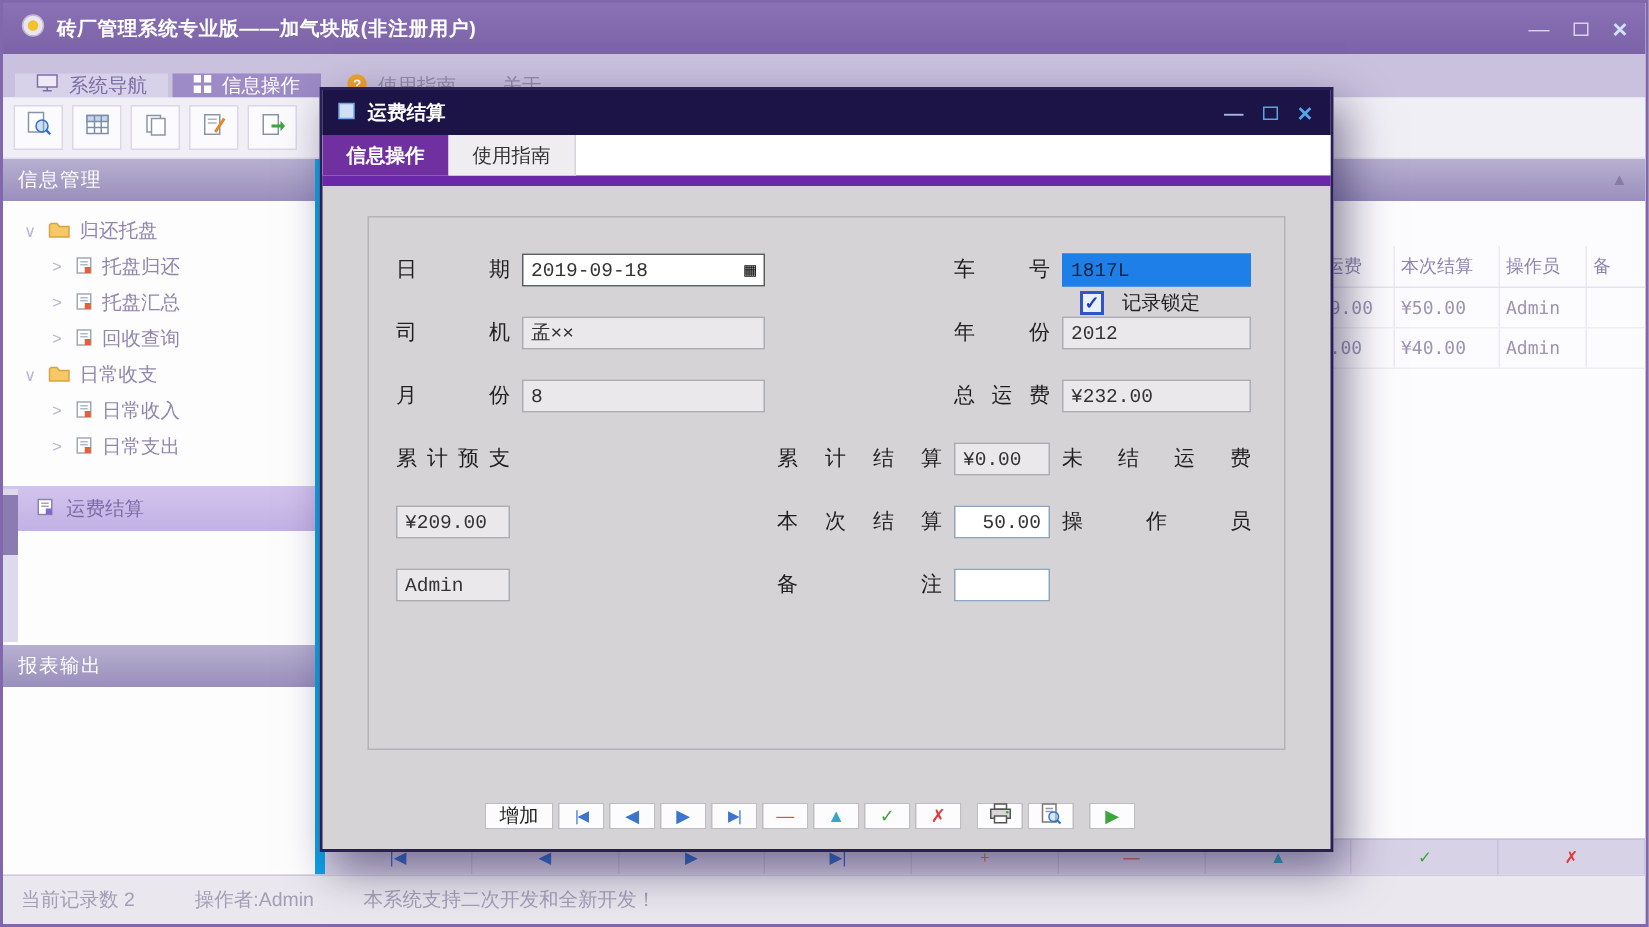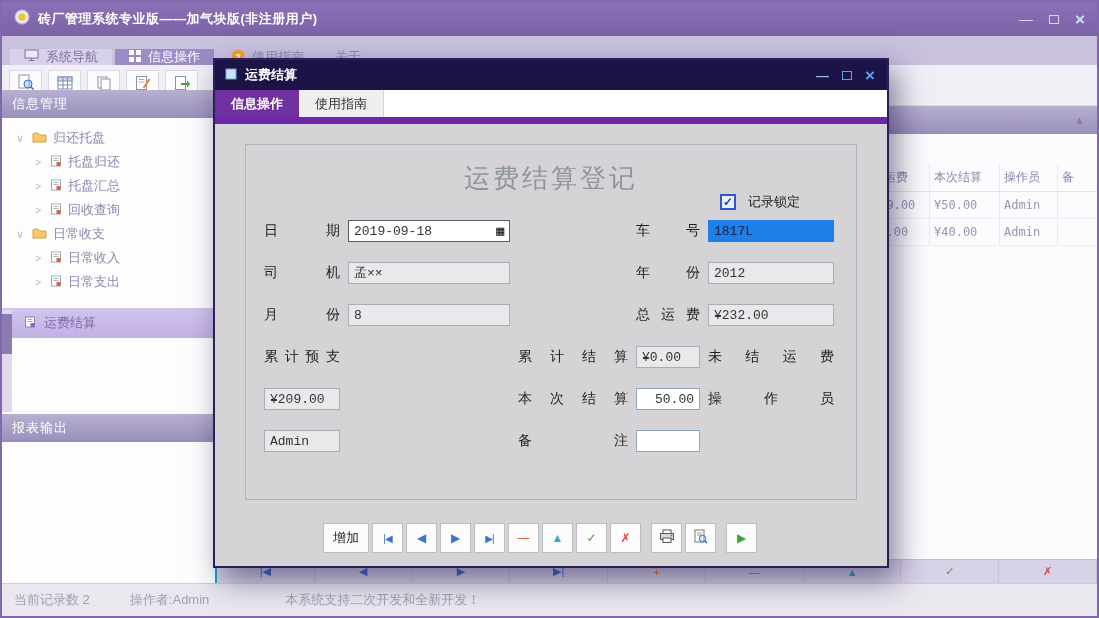--- a/index.html
+++ b/index.html
@@ -18,21 +18,21 @@
   .tabbar{position:absolute;left:0;top:34px;right:0;height:29px;background:#C9C1DE;display:flex;align-items:flex-end;padding-left:8px;gap:3px}
   .tab{height:16px;display:flex;align-items:center;gap:7px;padding:0 14px;font-size:13px;color:#938BA8;white-space:nowrap}
   .tab.first{background:#D7D1E9;color:#7C6FA6}
   .tab.active{background:#9D8BC7;color:#FFF}
 
   
   .toolbar{position:absolute;left:0;top:63px;right:0;height:41px;background:#F1EFF6;border-bottom:1px solid #E2DDEC;display:flex;align-items:center;gap:6px;padding-left:7px}
   .tool{width:33px;height:30px;background:#FBFAFD;border:1px solid #DCD6E8;display:flex;align-items:center;justify-content:center}
 
   
-  .sidebar{position:absolute;left:0;top:88px;width:215px;bottom:33px;background:#FDFDFE;border-right:2px solid #0ea5e9}
+  .sidebar{position:absolute;left:0;top:104px;width:215px;bottom:33px;background:#FDFDFE;border-right:7px solid #0ea5e9}
   .sec-header{height:28px;background:linear-gradient(#B8B0D0,#998FBC);color:#FFF;display:flex;align-items:center;padding-left:10px;font-size:13px;letter-spacing:1px}
   .tree{padding:8px 0 6px 0;height:182px;overflow:hidden}
   .trow{height:24px;display:flex;align-items:center;gap:6px;font-size:13px;color:#8F87AD;cursor:default}
   .trow.folder{padding-left:12px}
   .trow.leaf{padding-left:30px}
   .chev{width:12px;color:#BDB4D6;font-size:11px;text-align:center}
   .info-list{position:relative;height:106px}
   .info-item{margin-top:8px;height:30px;background:linear-gradient(#D2C4EE,#C2B1E4);display:flex;align-items:center;gap:8px;padding-left:22px;font-size:13px;color:#7A6CA8}
   .side-scroll{position:absolute;left:0;top:2px;width:10px;height:102px;background:#DFD9EC}
   .side-scroll .thumb{margin-top:4px;width:10px;height:40px;background:#8A7CB0}
@@ -47,21 +47,21 @@
   .g-head,.g-row{display:grid;grid-template-columns:62px 70px 58px 38px;align-items:center}
   .g-head{height:28px;color:#8D85AE;border-bottom:1px solid #E6E2F0}
   .g-row{height:27px;color:#9B94B2;border-bottom:1px solid #EFECF5;font-family:"DejaVu Sans Mono",monospace;font-size:12px}
   .g-head span,.g-row span{padding-left:4px;border-left:1px solid #ECE8F4;height:100%;display:flex;align-items:center;overflow:hidden;white-space:nowrap}
   .bottom-nav{position:absolute;left:0;right:0;bottom:0;height:24px;background:#D8D2E6;border-top:1px solid #C6BEDA;display:flex}
   .seg{flex:1;border-right:1px solid #C9C1DC;display:flex;align-items:center;justify-content:center;font-size:11px;cursor:default}
   .c-blue{color:#3D74CC}.c-orange{color:#E2862A}.c-redor{color:#E0532A}.c-teal{color:#35A8C8}.c-green{color:#3DA53D}.c-red{color:#E03A3A}
 
   
   .statusbar{position:absolute;left:0;right:0;bottom:0;height:33px;background:#EAE7EF;border-top:1px solid #D0C9DF;display:flex;align-items:center;font-size:13px;color:#A49EB6;padding-left:12px}
-  .statusbar .s1{margin-right:40px}.statusbar .s2{margin-right:76px}
+  .statusbar .s1{margin-right:40px}.statusbar .s2{margin-right:33px}
 
   
   .dialog{position:absolute;left:211px;top:56px;width:676px;height:510px;background:#D6D3D7;border:2px solid #2A2058;box-shadow:8px 12px 28px rgba(20,10,60,.5);z-index:20}
   .dlg-titlebar{height:30px;background:#1C1347;display:flex;align-items:center;gap:8px;padding:0 12px 0 10px;color:#FFF;font-size:13px;font-weight:bold}
   .dlg-controls{margin-left:auto;display:flex;align-items:center;gap:13px}
   .dwc{color:#9FB4D8;font-size:13px;line-height:1}
   .dwc-box{width:10px;height:9px;border:1px solid #53A7E8;display:inline-block}
   .dwc.close{color:#53A7E8;font-size:17px;font-weight:bold}
   .dlg-tabs{height:27px;background:#FFF;display:flex}
   .dtab{padding:0 16px;display:flex;align-items:center;font-size:13px;cursor:default}
@@ -76,21 +76,21 @@
   .form{display:grid;grid-template-columns:76px 162px 110px 64px 126px;column-gap:8px;row-gap:20px;margin:24px 0 0 18px;align-items:center;font-size:14px;color:#1F1F1F}
   .lbl{text-align:justify;text-align-last:justify;white-space:normal;overflow:hidden}
   .sp{}
   .fld{height:22px;border:1px solid #AAADB4;background:#EAE8EB;display:flex;align-items:center;padding:0 5px;font-family:Liberation Mono, monospace;font-size:13px;color:#333;overflow:hidden;white-space:nowrap}
   .fld.white{background:#FFF;border-color:#8FA6C0}
   .fld.date{background:#FFF;border-color:#5A5F66;justify-content:space-between}
   .fld.sel{background:#1F7FE8;border-color:#1F7FE8;color:#17233F}
   .fld.num{justify-content:flex-end}
   .cal{font-size:13px;color:#111;line-height:1;cursor:pointer}
   .btnbar{position:absolute;left:108px;bottom:13px;display:flex;gap:3px;align-items:center}
-  .btn{height:30px;width:31px;background:#FCFCFD;border:1px solid #BDBDC2;display:flex;align-items:center;justify-content:center;font-size:12px;cursor:pointer}
+  .btn{height:18px;width:31px;background:#FCFCFD;border:1px solid #BDBDC2;display:flex;align-items:center;justify-content:center;font-size:12px;cursor:pointer}
   .btn.add{width:46px;font-size:13px;color:#1F1F1F}
   .btn .small{font-size:10px;letter-spacing:-1px}
   .btn.gap{margin-left:7px}
 </style>
 </head>
 <body>
 
 <div class="screen">
 
   <div class="titlebar">
@@ -318,21 +318,20 @@
         <span class="dwc close">×</span>
       </div>
     </div>
     <div class="dlg-tabs">
       <div class="dtab active">信息操作</div>
       <div class="dtab idle">使用指南</div>
     </div>
     <div class="purple-bar"></div>
     <div class="dlg-body">
       <div class="panel">
-        <div class="form-title">运费结算登记</div>
         <div class="lock">
           <span class="checkbox">✓</span>
           <span>记录锁定</span>
         </div>
         <div class="form">
 
           <div class="lbl">日 期</div>
           <div class="fld date">
             <span>2019-09-18</span>
             <span class="cal">▦</span>

